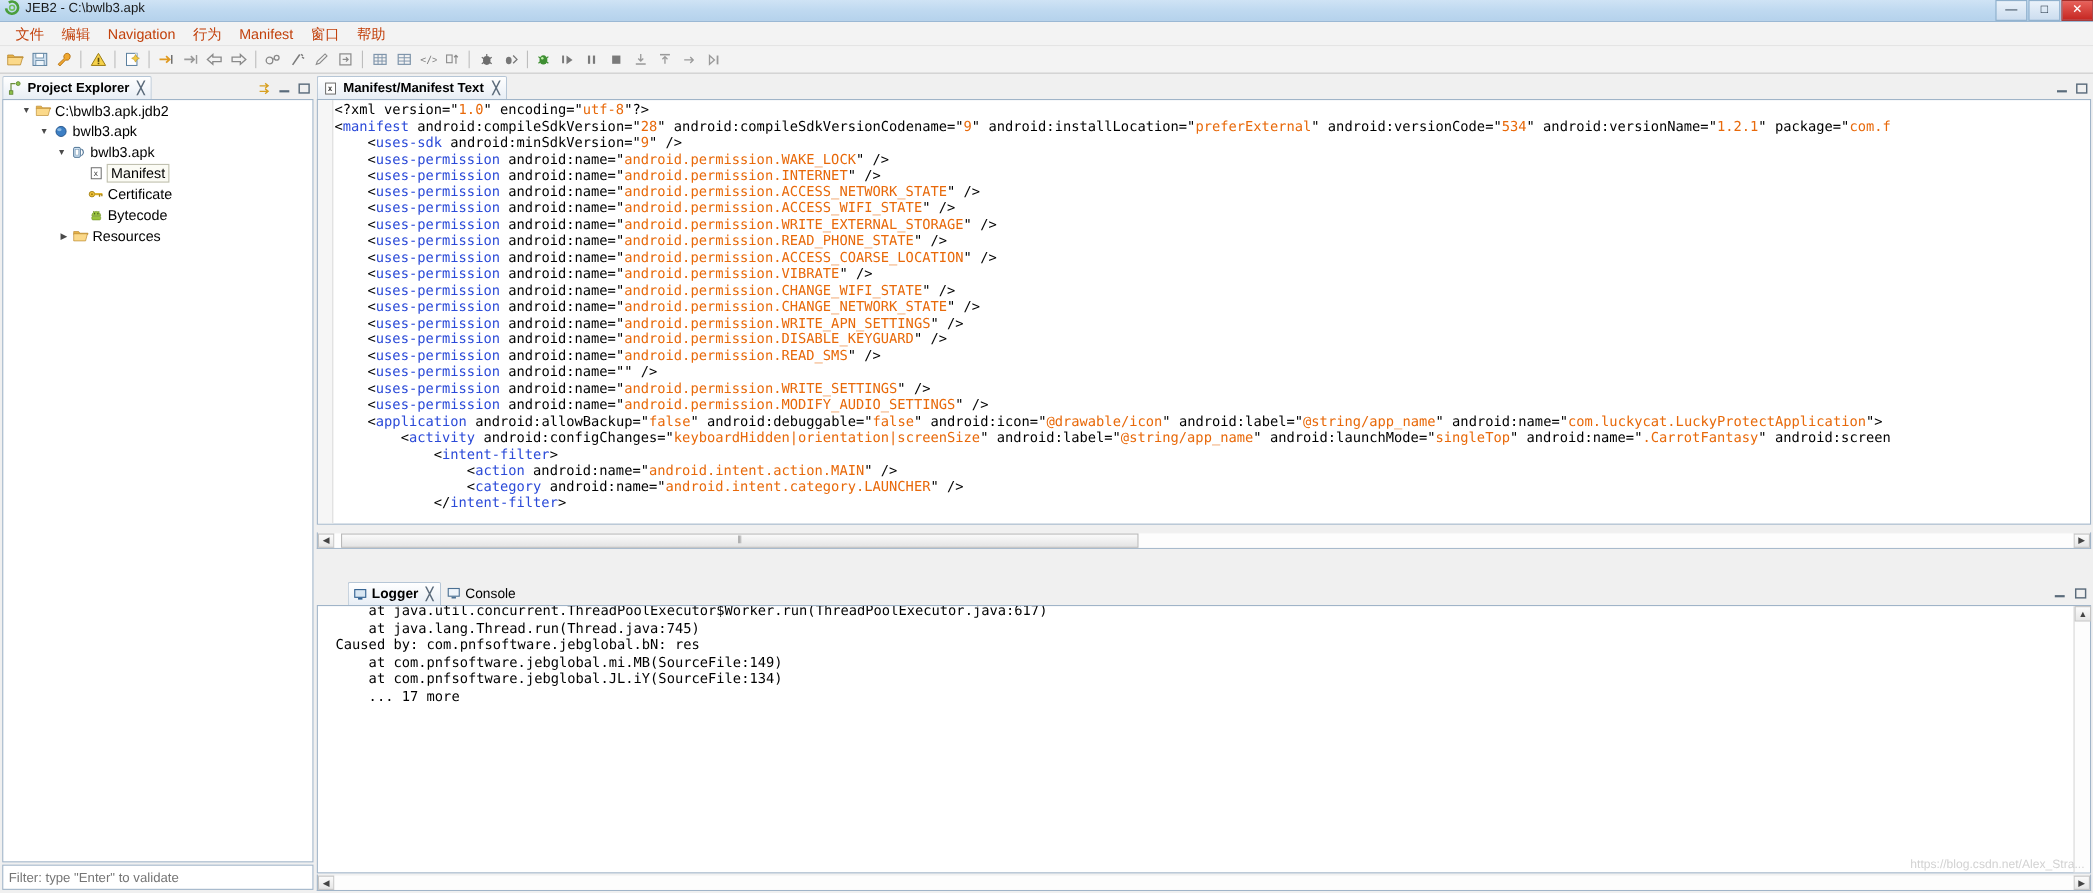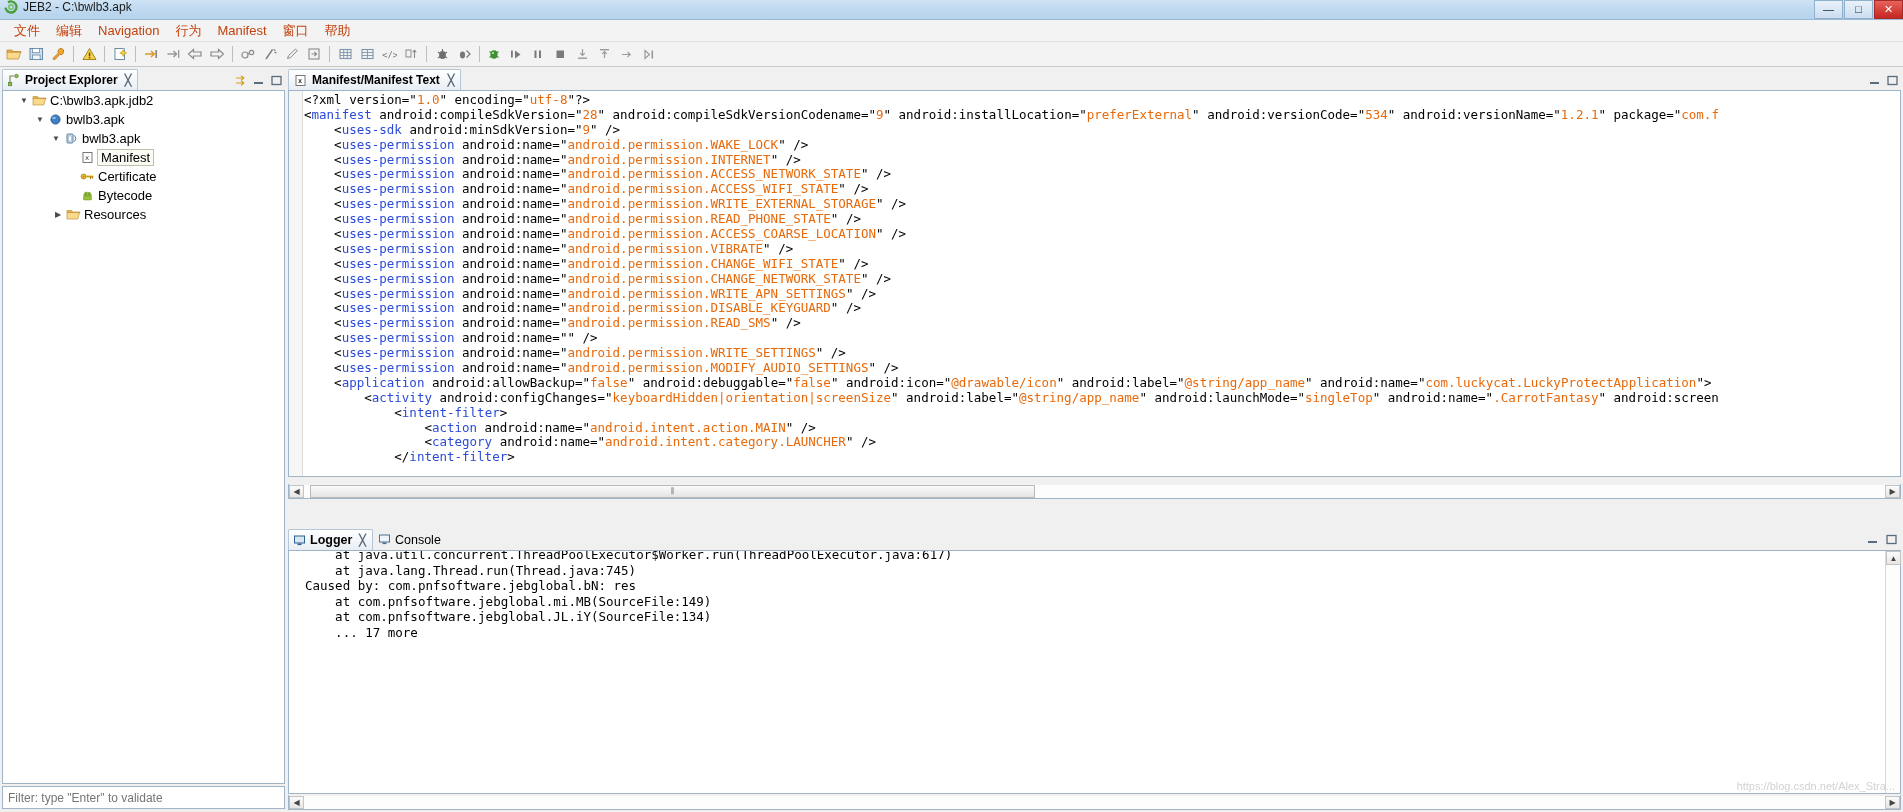--- a/index.html
+++ b/index.html
@@ -181,21 +181,21 @@
   .vtab.active {
     background: linear-gradient(to bottom,#ffffff,#eef3f8);
     border: 1px solid #b6c6d6;
     font-weight: normal;
   }
 
   
   #logger-area {
     position: absolute; left: 0; right: 0; top: 460px; bottom: 0;
   }
-  .logger-tabbar { height: 22px; display: flex; align-items: flex-end; position: relative; }
+  .logger-tabbar { height: 22px; display: flex; align-items: flex-end; position: relative; margin-left: 28px; }
   .logger-tab {
     height: 21px; display: flex; align-items: center; gap: 4px; padding: 0 6px 0 4px;
     font-size: 12.5px; color: #000;
     border: 1px solid transparent;
   }
   .logger-tab.active {
     background: linear-gradient(to bottom,#ffffff,#e8eef5);
     border: 1px solid #b6c6d6; border-bottom: none;
     font-weight: bold; border-radius: 2px 2px 0 0;
   }

